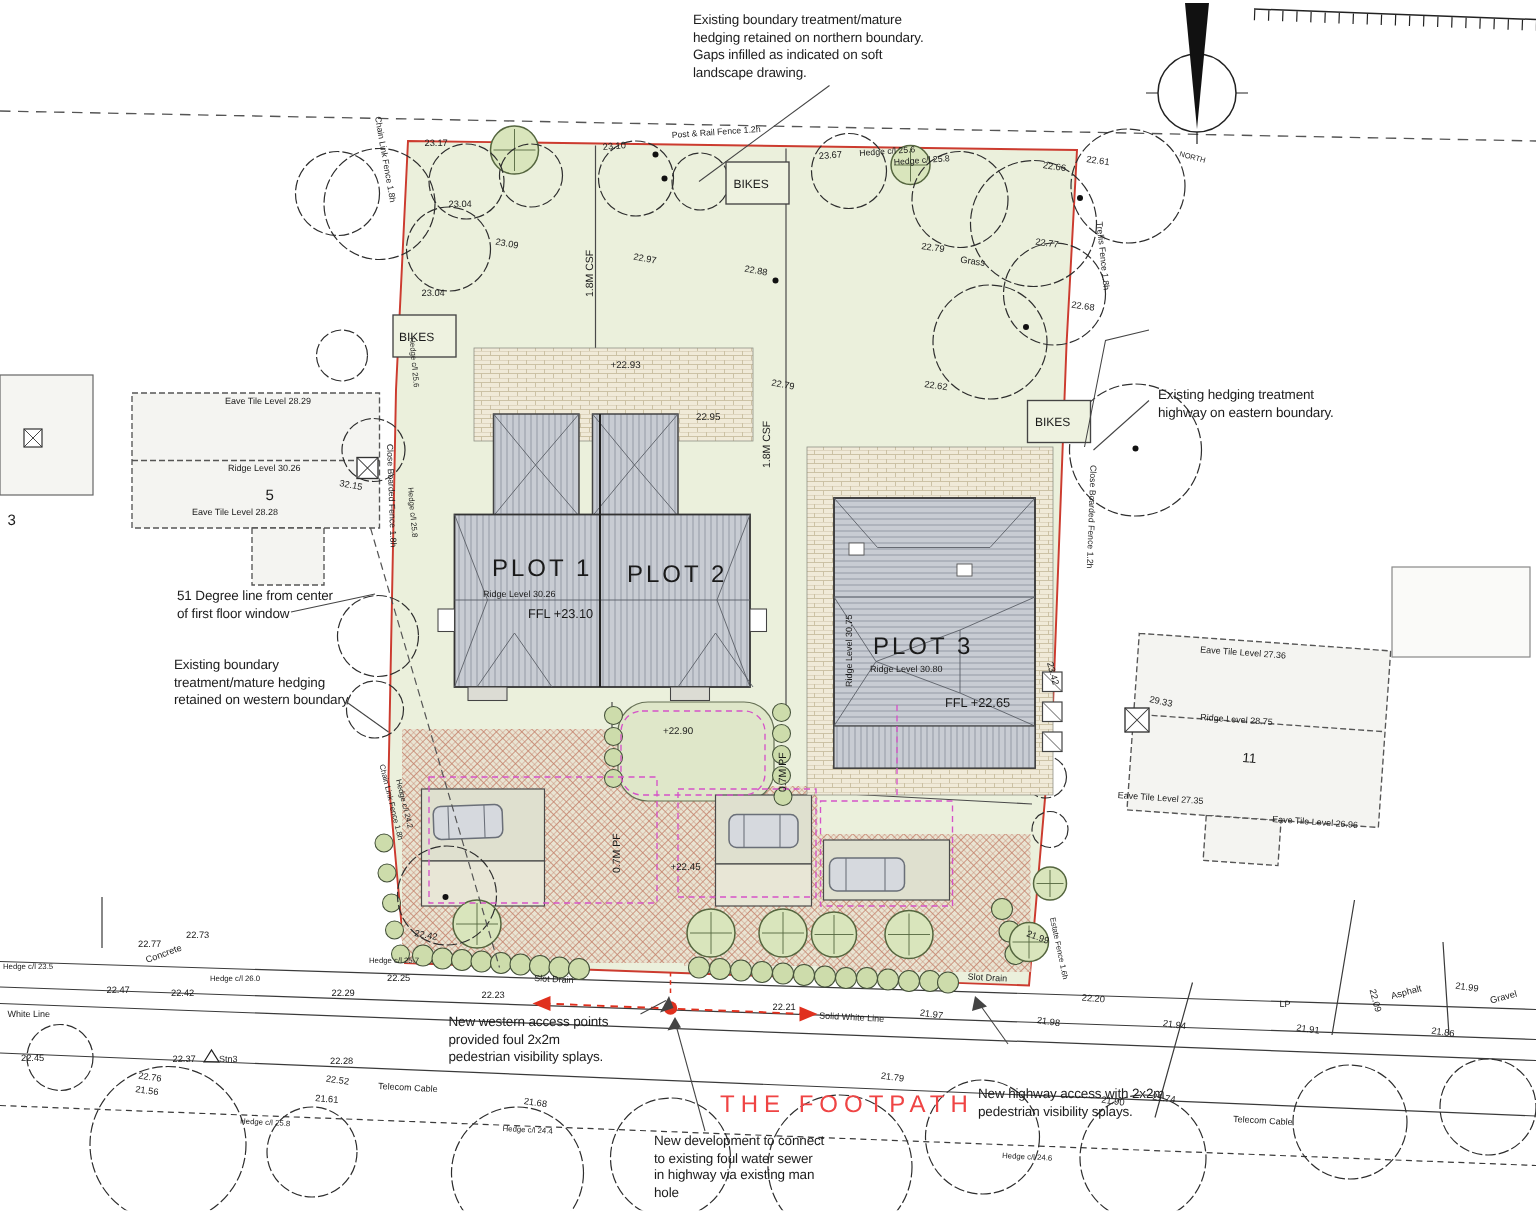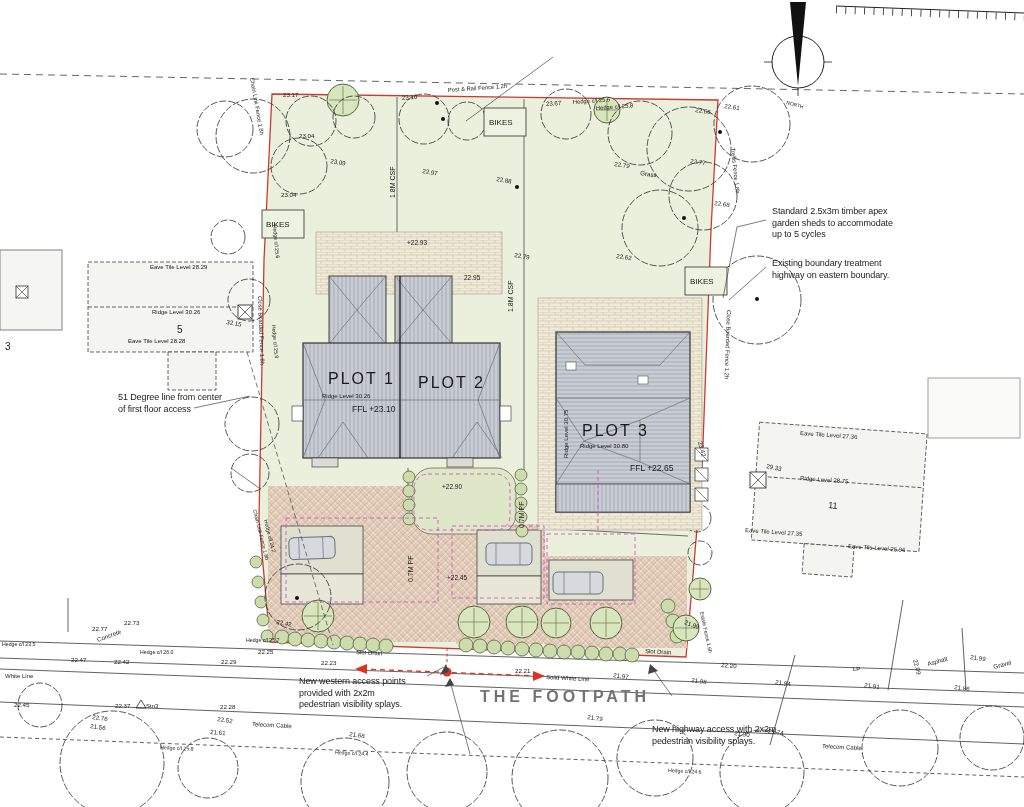--- a/index.html
+++ b/index.html
@@ -1,20 +1,20 @@
 <!DOCTYPE html>
 <html><head>
 <meta charset="utf-8">
 <style>
   html,body{margin:0;padding:0;background:#ffffff;}
   .stage{position:relative;width:1024px;height:807px;background:#fff;overflow:hidden;
          font-family:"Liberation Sans",sans-serif;}
   .stage svg{position:absolute;left:0;top:0;}
   .anno{position:absolute;font-size:9px;line-height:1.3;color:#1c1c1c;letter-spacing:-0.1px;white-space:nowrap;}
-  .road-name{position:absolute;font-size:16px;letter-spacing:4px;color:#737373;font-weight:700;}
+  .road-name{position:absolute;font-size:16px;letter-spacing:4px;color:#ef4444;font-weight:400;margin-top:40px;}
   text{fill:#1a1a1a;}
   .cloud{fill:none;stroke:#2e2e2e;stroke-width:0.8;stroke-dasharray:7 2;}
   .trunk{fill:#111;}
   .shrub{fill:#cddcab;stroke:#45523a;stroke-width:0.7;}
   .ptree{fill:#d9e5bc;stroke:#55663f;stroke-width:1;}
   .roadline{stroke:#3a3a3a;stroke-width:0.8;fill:none;}
   .leader{stroke:#444;stroke-width:0.7;fill:none;}
   .fenceline{stroke:#4a4a4a;stroke-width:0.8;fill:none;}
   .magdash{stroke:#d553c8;stroke-width:0.9;fill:none;stroke-dasharray:4 3;}
   .rooflines{stroke:#5a5f66;stroke-width:0.6;fill:none;}
@@ -423,37 +423,49 @@
         <text x="580" y="448" font-size="6">Ridge Level 30.80</text>
         <text x="630" y="471" font-size="8.5">FFL +22.65</text>
         <text x="568" y="458" font-size="6" transform="rotate(-90 568 458)">Ridge Level 30.75</text>
         <text x="266" y="227" font-size="8">BIKES</text>
         <text x="489" y="125" font-size="8">BIKES</text>
         <text x="690" y="284" font-size="8">BIKES</text>
         <text x="786" y="104" font-size="5" transform="rotate(15 786 104)">NORTH</text>
       </g>
 </svg>
 
-<div class="anno" style="left:772px;top:206px">
-  <div>Standard 2.5x3m timber apex</div>
-  <div>garden sheds to accommodate</div>
-  <div>up to 5 cycles</div>
+<div class="anno" style="left:462px;top:8px">
+  <div>Existing boundary treatment/mature</div>
+  <div>hedging retained on northern boundary.</div>
+  <div>Gaps infilled as indicated on soft</div>
+  <div>landscape drawing.</div>
 </div>
 <div class="anno" style="left:772px;top:258px">
-  <div>Existing boundary treatment</div>
+  <div>Existing hedging treatment</div>
   <div>highway on eastern boundary.</div>
 </div>
 <div class="anno" style="left:118px;top:392px">
   <div>51 Degree line from center</div>
-  <div>of first floor access</div>
+  <div>of first floor window</div>
+</div>
+<div class="anno" style="left:116px;top:438px">
+  <div>Existing boundary</div>
+  <div>treatment/mature hedging</div>
+  <div>retained on western boundary</div>
 </div>
 <div class="anno" style="left:299px;top:676px">
   <div>New western access points</div>
-  <div>provided with 2x2m</div>
+  <div>provided foul 2x2m</div>
   <div>pedestrian visibility splays.</div>
 </div>
 <div class="anno" style="left:652px;top:724px">
   <div>New highway access with 2x2m</div>
   <div>pedestrian visibility splays.</div>
 </div>
+<div class="anno" style="left:436px;top:755px">
+  <div>New development to connect</div>
+  <div>to existing foul water sewer</div>
+  <div>in highway via existing man</div>
+  <div>hole</div>
+</div>
 <div class="road-name" style="left:480px;top:688px">THE FOOTPATH</div>
 
 </div>
 
 </body></html>

